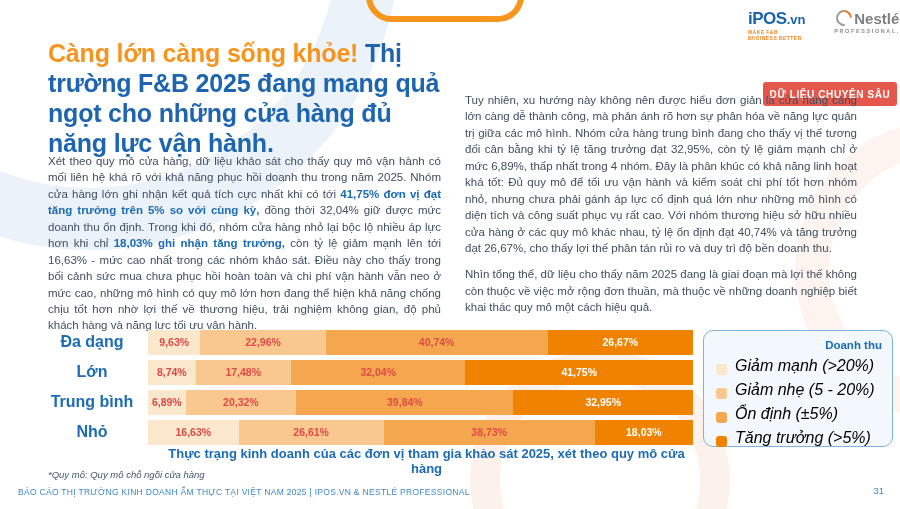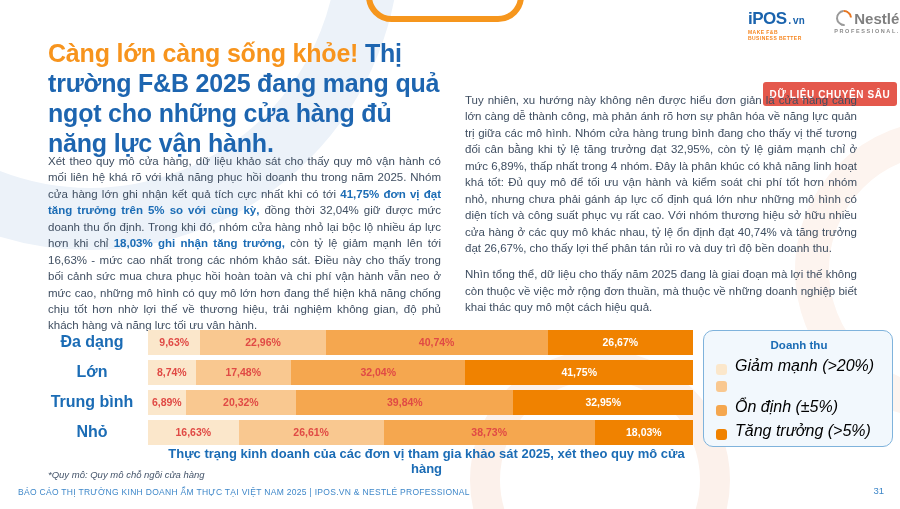--- a/index.html
+++ b/index.html
@@ -13,21 +13,21 @@
   .deco-ring-peach1 { left:470px; top:350px; width:260px; height:260px; border:30px solid #FCF1EB; }
   .deco-ring-peach2 { left:795px; top:120px; width:300px; height:300px; border:34px solid #FDF4EF; }
   .deco-pill { position:absolute; z-index:0; left:366px; top:-30px; width:158px; height:52px; border:6px solid #F6961D; border-radius:26px; background:transparent; }
 
   .z { position:absolute; z-index:2; }
 
   
   .logos { left:748px; top:10px; display:flex; align-items:flex-start; gap:10px; }
   .ipos { display:flex; flex-direction:column; align-items:flex-start; }
   .ipos-word { font-size:17px; font-weight:800; color:#1A63AD; letter-spacing:-0.5px; line-height:1; }
-  .ipos-word .vn { font-size:10px; letter-spacing:0;font-family:Liberation Mono, monospace; }
+  .ipos-word .vn { font-size:13px; letter-spacing:0; }
   .ipos-tag { font-size:5px; font-weight:700; color:#F6861F; letter-spacing:0.45px; margin-top:2px; }
   .nestle { display:flex; flex-direction:column; align-items:flex-start; }
   .nestle-top { display:flex; align-items:center; gap:2px;padding-left:18px; }
   .nestle-swoosh { width:16px; height:16px; border:2px solid #9A9A9A; border-radius:50%; border-top-color:#E87722; border-right-color:transparent; transform:rotate(40deg); }
   .nestle-word { font-size:15px; font-weight:700; color:#7F7F7F; line-height:1; }
   .nestle-sub { font-size:5.5px; font-weight:700; color:#8C8C8C; letter-spacing:1.6px; margin-top:2px; margin-left:16px; }
 
   .badge { left:763px; top:47px; width:134px; height:24px; background:#E4584C; border-radius:3px;
            display:flex; align-items:center; justify-content:center; color:#ffffff;
            font-size:10px; font-weight:700; letter-spacing:0.6px;margin-top:35px; }
@@ -47,21 +47,21 @@
   
   .chart { left:48px; top:327px; width:645px; }
   .chart-row { display:flex; align-items:center; height:30px; }
   .row-label { width:100px; text-align:center; padding-right:12px; font-weight:700; color:#1B6CB5; font-size:16px; flex:none; }
   .bar { flex:1; height:25px; display:flex;text-align:right; }
   .seg { height:100%; display:flex; align-items:center; justify-content:center;
          font-size:10.5px; font-weight:700; white-space:nowrap; overflow:visible; }
 
   .legend { left:703px; top:330px; width:190px; height:117px; background:#F2F8FD;
             border:1.5px solid #7FB3DC; border-radius:10px; padding:8px 10px 6px 12px; }
-  .legend-title { text-align:center; color:#1B6CB5; font-weight:800; font-size:11.5px; margin-bottom:6px; }
+  .legend-title { text-align:right; color:#1B6CB5; font-weight:800; font-size:11.5px; margin-bottom:6px; }
   .legend-item { display:flex; align-items:flex-end; gap:8px; margin-bottom:6px;font-style:italic; }
   .swatch { width:11px; height:11px; border-radius:3px; flex:none; }
 
   .caption { left:160px; top:446px; width:533px; text-align:center; color:#1B6CB5; font-weight:800; font-size:13px; }
   .footnote { left:48px; top:469px; font-size:9.5px; font-style:italic; color:#44546A; }
 
   .footer-left { left:18px; top:487px; font-size:8.5px; color:#3E87C9; letter-spacing:0.3px; }
   .page-num { right:16px; top:485px; position:absolute; z-index:2; font-size:9.5px; color:#3E87C9; }
 </style>
 </head>
@@ -146,20 +146,21 @@
 
   <div class="z legend">
     <div class="legend-title">Doanh thu</div>
     <div>
         <div class="legend-item">
           <span class="swatch" style="background: rgb(251, 231, 203);"></span>
           <span>Giảm mạnh (&gt;20%)</span>
         </div>
         <div class="legend-item">
           <span class="swatch" style="background: rgb(249, 200, 144);"></span>
+          <span>Giảm nhẹ (5 - 20%)</span>
         </div>
         <div class="legend-item">
           <span class="swatch" style="background: rgb(245, 167, 79);"></span>
           <span>Ổn định (±5%)</span>
         </div>
         <div class="legend-item">
           <span class="swatch" style="background: rgb(240, 130, 0);"></span>
           <span>Tăng trưởng (&gt;5%)</span>
         </div>
       </div>

